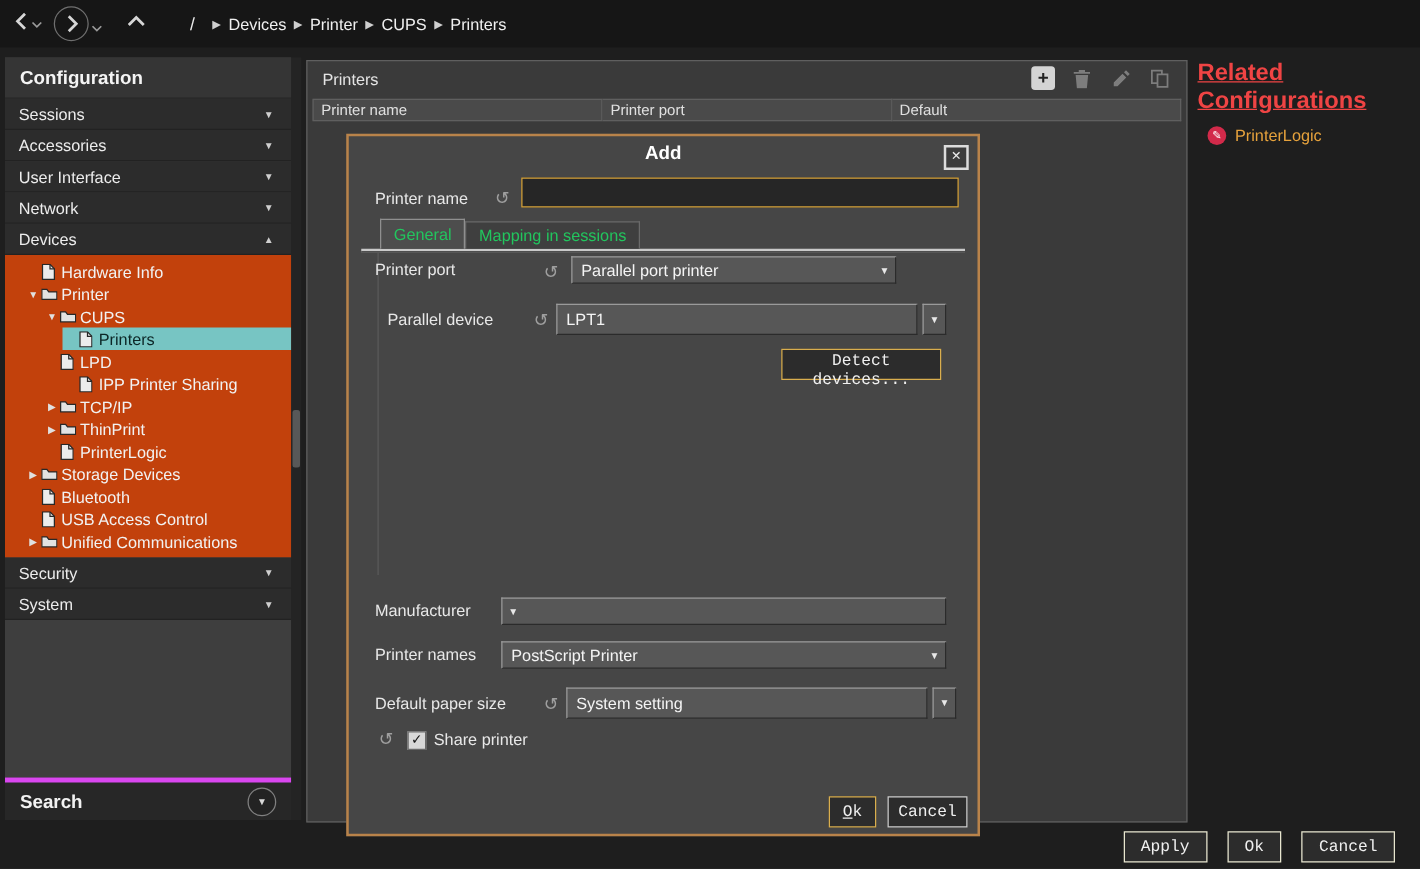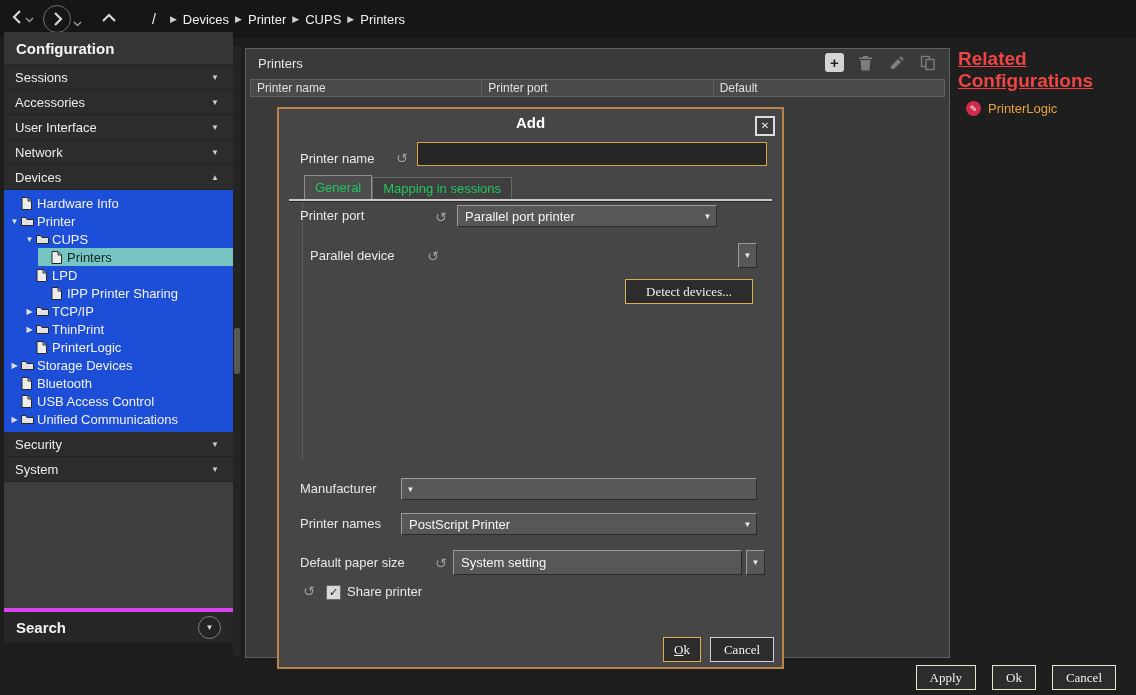--- a/index.html
+++ b/index.html
@@ -13,28 +13,28 @@
   .topbar{position:absolute;left:0;top:0;width:1136px;height:38px;background:#161616;
     display:flex;align-items:center;padding-left:10px;box-sizing:border-box;}
   .nav-btn{display:flex;align-items:flex-end;gap:2px;margin-right:9px;cursor:default;}
   .nav-circle{width:26px;height:26px;border:1px solid #6f6f6f;border-radius:50%;
     display:flex;align-items:center;justify-content:center;}
   .nav-caret{margin-bottom:2px;}
   .crumb-root{color:#ececec;font-size:14px;margin:0 8px 0 26px;}
   .crumb-sep{color:#cfcfcf;font-size:9px;margin:0 6px 0 6px;}
   .crumb{color:#f0f0f0;font-size:13px;}
   
-  .sidebar{position:absolute;left:4px;top:32px;width:229px;height:610px;background:#3e3e3e;
+  .sidebar{position:absolute;left:4px;top:46px;width:229px;height:610px;background:#3e3e3e;
     display:flex;flex-direction:column;}
   .sidebar-header{height:32px;background:#353535;border-bottom:1px solid #262626;
     display:flex;align-items:center;padding-left:12px;font-size:15px;font-weight:bold;color:#f4f4f4;}
   .section-row{height:24px;background:#2c2c2c;border-bottom:1px solid #222;
     display:flex;align-items:center;justify-content:space-between;padding:0 14px 0 11px;font-size:13px;color:#ececec;cursor:default;}
   .section-arrow{font-size:8px;color:#cfcfcf;}
-  .tree{background:#1d4ed8;padding:4px 0 4px 0;}
+  .tree{background:#c2410c;padding:4px 0 4px 12px;}
   .tree-row{display:flex;align-items:center;height:18px;font-size:13px;color:#f2f2f2;cursor:default;}
   .d0{margin-left:4px;} .d1{margin-left:19px;} .d2{margin-left:34px;}
   .expander{width:13px;text-align:center;font-size:8px;color:#e0e0e0;flex:none;}
   .tree-icon{width:16px;display:flex;align-items:center;flex:none;}
   .tree-label{white-space:nowrap;padding-right:4px;}
   .tree-row.sel{background:#77c5c3;color:#0c2626;}
   .sidebar-filler{flex:1;background:#3e3e3e;}
   .search-bar{height:30px;background:#272727;border-top:4px solid #d946ef;
     display:flex;align-items:center;justify-content:space-between;padding:0 12px;}
   .search-label{font-size:15px;font-weight:bold;color:#f2f2f2;}
@@ -70,21 +70,21 @@
   .tab.inactive{height:22px;background:#3f3f3f;border:1px solid #6a6a6a;border-bottom:none;}
   .tab-underline{position:absolute;left:10px;top:90px;width:483px;height:2px;background:#c9c9c9;border-bottom:1px solid #262626;}
   .group-line{position:absolute;left:23px;top:93px;width:1px;height:258px;background:#5a5a5a;}
   .dropdown{position:absolute;background:#575757;border:1px solid;border-color:#9a9a9a #2b2b2b #2b2b2b #9a9a9a;
     box-sizing:border-box;display:flex;align-items:center;font-size:13px;color:#f4f4f4;cursor:default;}
   .dd-val{flex:1;padding-left:7px;white-space:nowrap;overflow:hidden;}
   .dd-arrow{width:17px;text-align:center;font-size:8px;color:#e8e8e8;flex:none;}
   .combo-btn{position:absolute;background:#575757;border:1px solid;border-color:#9a9a9a #2b2b2b #2b2b2b #9a9a9a;
     box-sizing:border-box;display:flex;align-items:center;justify-content:center;font-size:8px;color:#e8e8e8;cursor:default;}
   .btn{background:#2c2c2c;border:1px solid #cfcfcf;color:#f0f0f0;font-size:13px;
-    font-family:Liberation Serif, serif;cursor:default;box-sizing:border-box;}
+    font-family:Liberation Mono, monospace;cursor:default;box-sizing:border-box;}
   .btn.hl{border-color:#d9ae4e;}
   .dlg-btn{position:absolute;height:25px;}
   .checkbox{position:absolute;width:13px;height:13px;background:#d8d8d8;border:1px solid #6a6a6a;
     color:#141414;font-size:11px;line-height:12px;text-align:center;cursor:default;}
   
   .right-panel{position:absolute;left:958px;top:48px;width:178px;}
   .rp-title{font-size:19px;font-weight:bold;color:#ef4444;text-decoration:underline;}
   .rp-item{display:flex;align-items:center;gap:7px;margin-top:9px;padding-left:8px;cursor:default;}
   .rp-icon{width:15px;height:15px;border-radius:50%;background:#d22a4a;color:#fff;font-size:9px;
     display:flex;align-items:center;justify-content:center;flex:none;}
@@ -357,20 +357,23 @@
 
   <div class="dlg-label" style="left:21px;top:96px;">Printer port</div>
   <span class="reset-icon" style="left:156px;top:100px;">↺</span>
   <div class="dropdown" style="left:178px;top:96px;width:260px;height:22px;">
     <span class="dd-val">Parallel port printer</span>
     <span class="dd-arrow">▼</span>
   </div>
 
   <div class="dlg-label" style="left:31px;top:136px;">Parallel device</div>
   <span class="reset-icon" style="left:148px;top:139px;">↺</span>
+  <div class="dropdown" style="left:166px;top:134px;width:289px;height:25px;">
+    <span class="dd-val">LPT1</span>
+  </div>
   <div class="combo-btn" style="left:459px;top:134px;width:19px;height:25px;">▼</div>
 
   <button class="btn hl dlg-btn" style="left:346px;top:170px;width:128px;">Detect devices...</button>
 
   <div class="dlg-label" style="left:21px;top:369px;">Manufacturer</div>
   <div class="dropdown" style="left:122px;top:369px;width:356px;height:22px;">
     <span class="dd-arrow">▼</span>
   </div>
 
   <div class="dlg-label" style="left:21px;top:404px;">Printer names</div>

